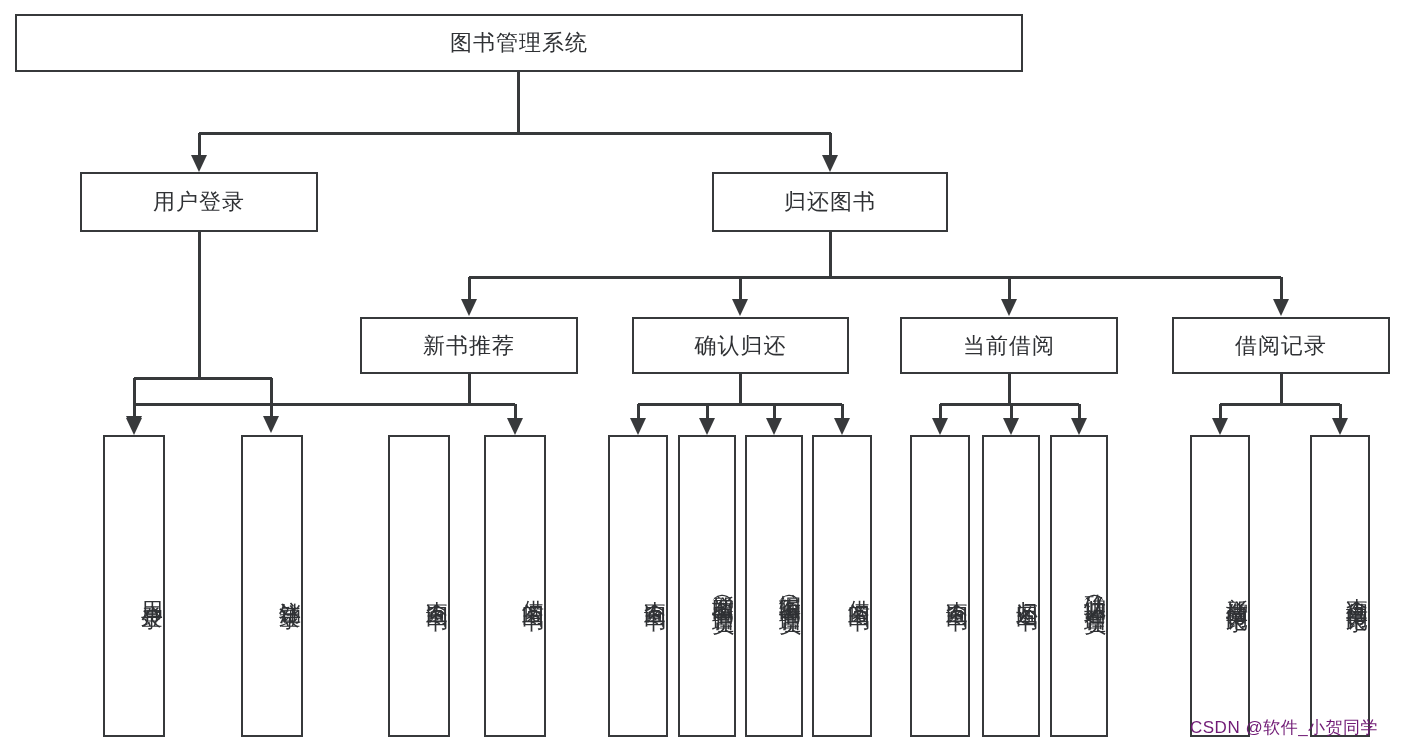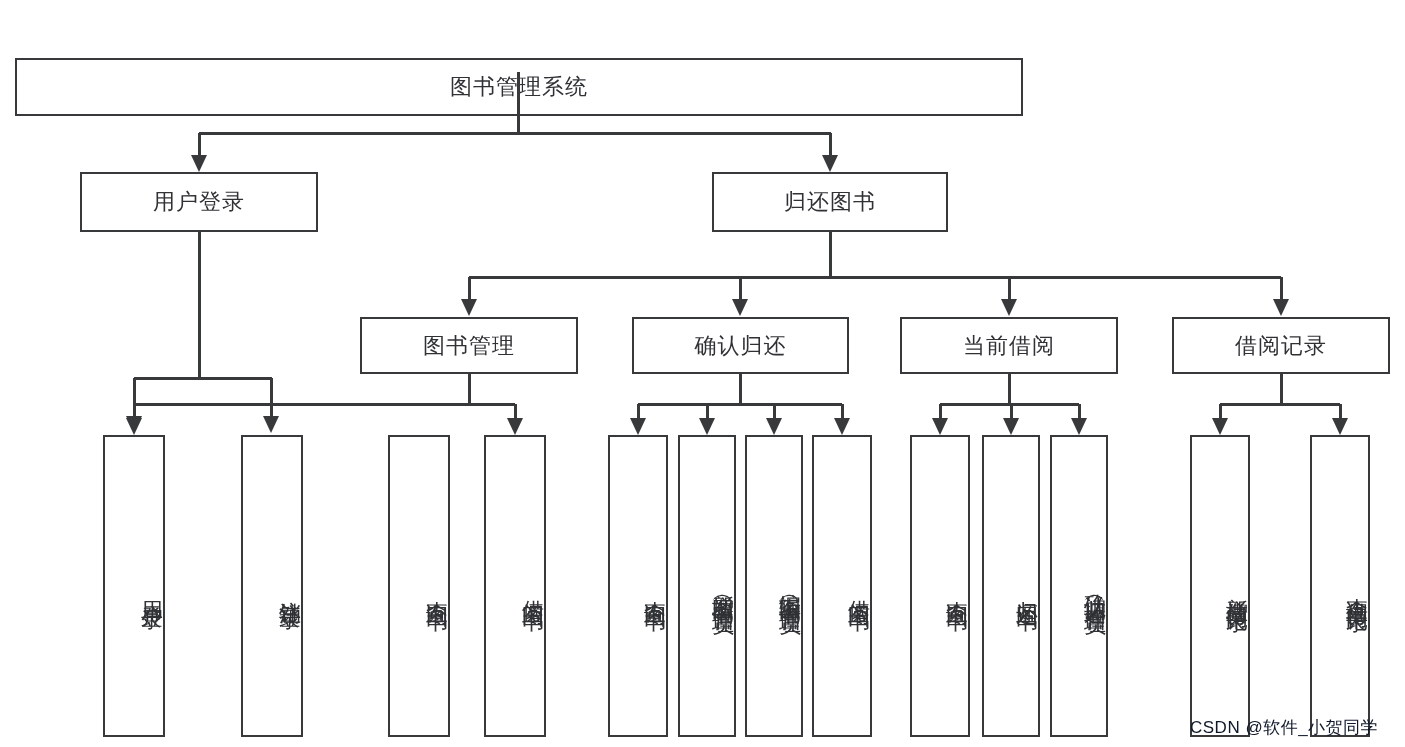--- a/index.html
+++ b/index.html
@@ -50,31 +50,31 @@
     position: absolute;
     width: 0;
     height: 0;
     border-left: 8px solid transparent;
     border-right: 8px solid transparent;
     border-top: 17px solid #37393b;
   }
   .watermark {
     position: absolute;
     font-size: 17px;
-    color: #0f172a;
+    color: #701a75;
     white-space: nowrap;
     letter-spacing: 0.5px;
   }
 </style>
 </head>
 <body>
 
 <div id="canvas">
 
-  <div class="node node-h" id="root-node" style="left: 15px; top: 14px; width: 1008px; height: 58px; margin-top: 44px;">
+  <div class="node node-h" id="root-node" style="left: 15px; top: 14px; width: 1008px; height: 58px;">
     <span>图书管理系统</span>
   </div>
 
   <div class="conn conn-v" id="c-root-stem" style="left: 517px; top: 72px; height: 62px;"></div>
   <div class="conn conn-h" id="c-l1-bus" style="left: 199px; top: 132px; width: 632px;"></div>
   <div class="conn conn-v" id="c-l1-dl" style="left: 198px; top: 133px; height: 22px;"></div>
   <div class="conn conn-v" id="c-l1-dr" style="left: 829px; top: 133px; height: 22px;"></div>
   <div class="arrow" id="a-l1-l" style="left: 191px; top: 155px;"></div>
   <div class="arrow" id="a-l1-r" style="left: 822px; top: 155px;"></div>
 
@@ -99,21 +99,21 @@
       <div class="arrow" style="left: 461px; top: 299px;"></div>
       <div class="conn conn-v" style="left: 739px; top: 277px; height: 22px;"></div>
       <div class="arrow" style="left: 732px; top: 299px;"></div>
       <div class="conn conn-v" style="left: 1008px; top: 277px; height: 22px;"></div>
       <div class="arrow" style="left: 1001px; top: 299px;"></div>
       <div class="conn conn-v" style="left: 1280px; top: 277px; height: 22px;"></div>
       <div class="arrow" style="left: 1273px; top: 299px;"></div>
     </div>
 
   <div class="node node-h" id="l2-0" style="left: 360px; top: 317px; width: 218px; height: 57px;">
-    <span>图书管理</span>
+    <span>新书推荐</span>
   </div>
   <div class="node node-h" id="l2-1" style="left: 632px; top: 317px; width: 217px; height: 57px;">
     <span>确认归还</span>
   </div>
   <div class="node node-h" id="l2-3" style="left: 1172px; top: 317px; width: 218px; height: 57px;">
     <span>借阅记录</span>
   </div>
   <div class="node node-h" id="l2-2" style="left: 900px; top: 317px; width: 218px; height: 57px;">
     <span>当前借阅</span>
   </div>

